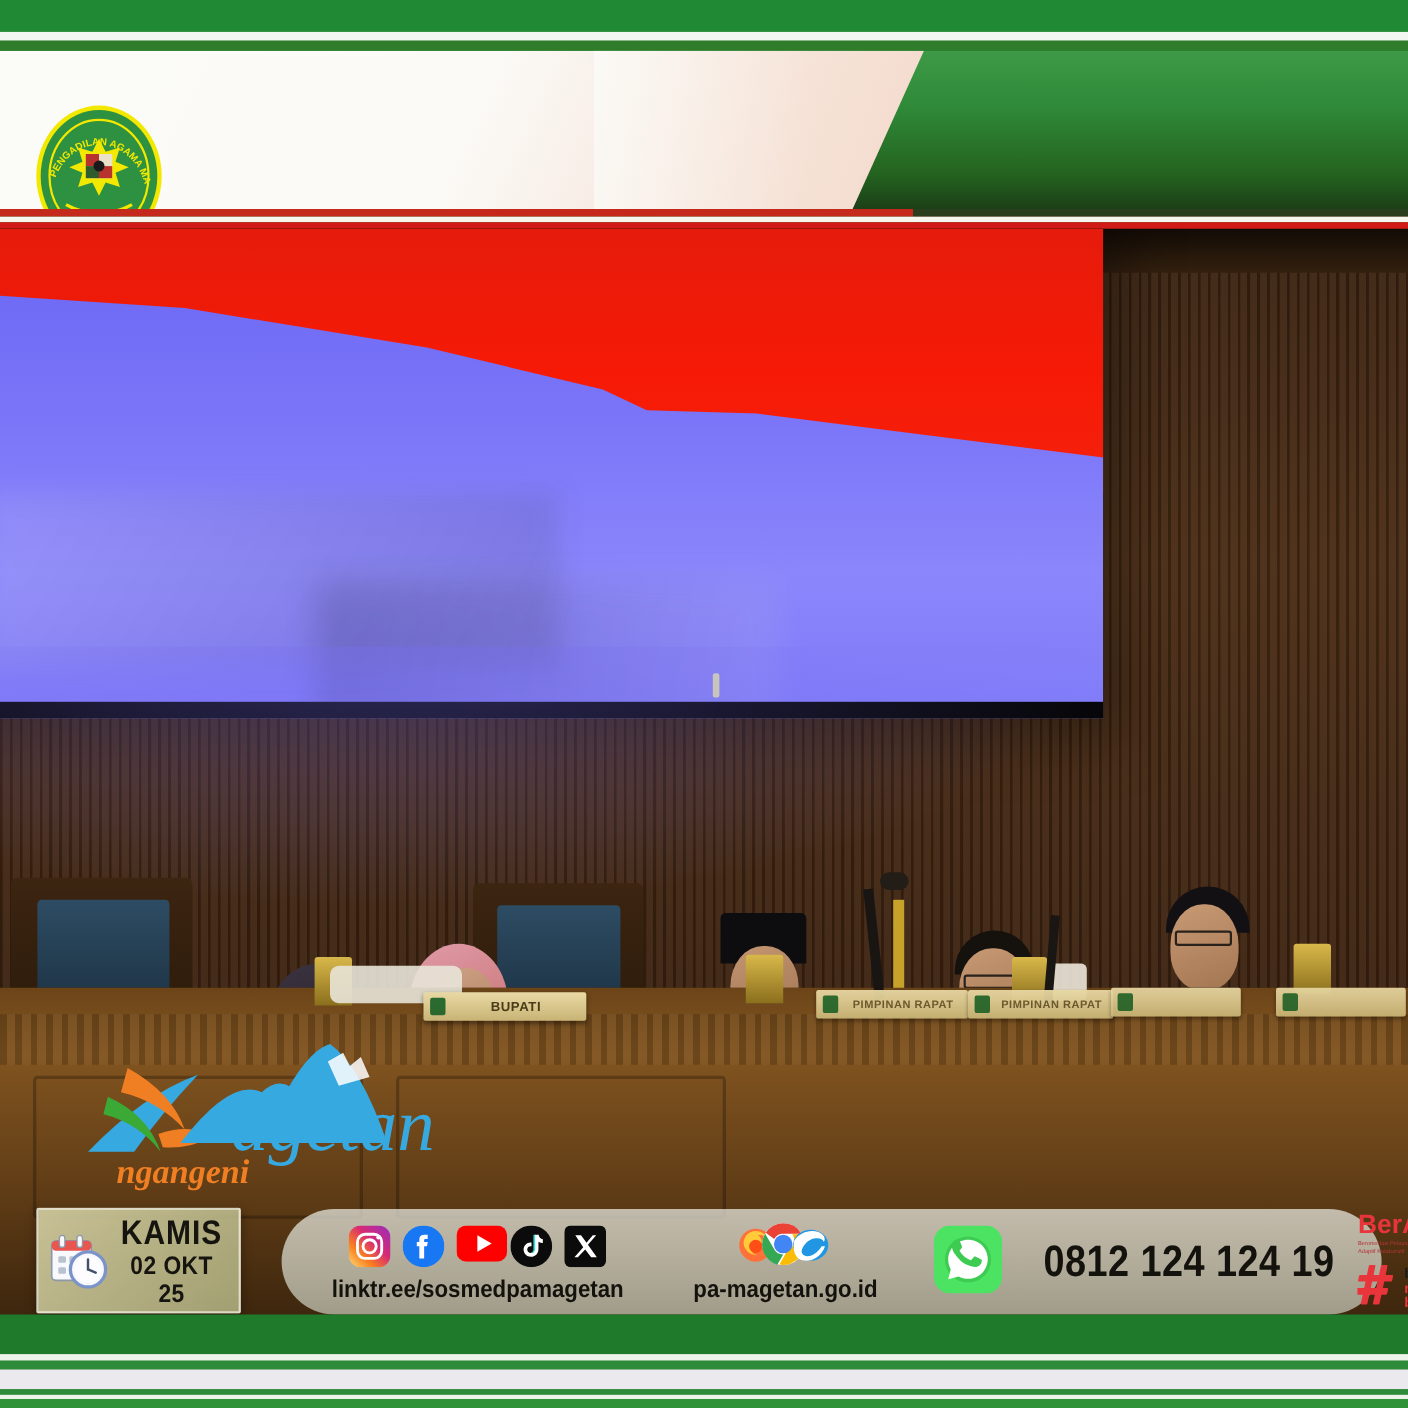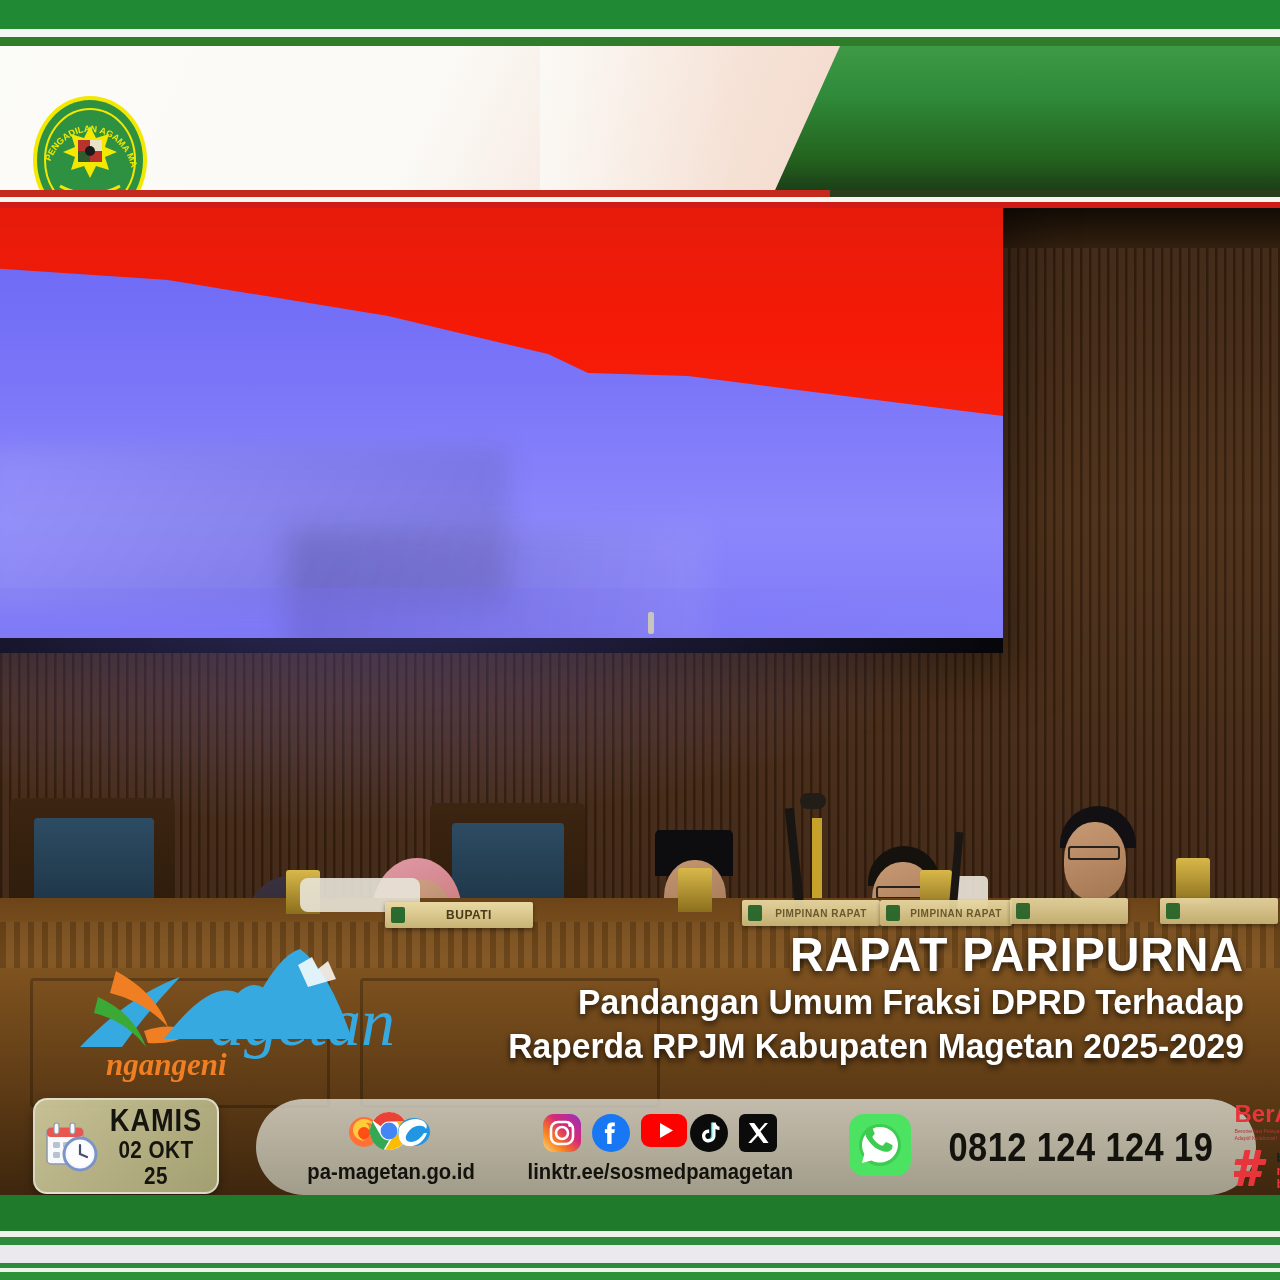--- a/index.html
+++ b/index.html
@@ -133,21 +133,21 @@
     transform:scaleX(0.96); transform-origin:right center;
   }
 
   
   .magetan-logo { position:absolute; left:60px; top:935px; width:400px; height:150px; }
 
   
   .date-badge {
     position:absolute; left:33px; top:1098px; width:186px; height:96px;
     background:linear-gradient(135deg, rgba(208,204,160,0.92), rgba(176,176,128,0.88));
-    border:2px solid rgba(255,255,255,0.55); border-radius:14px;
+    border:2px solid rgba(255,255,255,0.55); border-radius:2px;
     box-shadow:0 4px 10px rgba(0,0,0,.35);
     display:flex; align-items:center; gap:4px; padding:0 8px;
   }
   .cal-icon { width:56px; height:56px; position:relative; flex:0 0 56px; }
   .date-text { flex:1; text-align:center; }
   .date-day {
     font-family:"Liberation Sans", sans-serif; font-weight:bold; color:#16140f;
     font-size:31px; line-height:33px; letter-spacing:1px;
     transform:scaleX(0.88); transform-origin:center;
   }
@@ -336,25 +336,20 @@
       <span class="ptext"></span>
     </div>
     <div class="plate" style="left:1160px; top:690px; width:118px; opacity:.92;">
       <span class="badge"></span>
       <span class="ptext"></span>
     </div>
 
     <div class="photo-vignette"></div>
   </div>
 
-  <div class="titles">
-    <div class="t-main">RAPAT PARIPURNA</div>
-    <div class="t-sub">Pandangan Umum Fraksi DPRD Terhadap</div>
-    <div class="t-sub">Raperda RPJM Kabupaten Magetan 2025-2029</div>
-  </div>
 
   <div class="magetan-logo">
     <svg width="400" height="150" viewBox="0 0 400 150">
 
       <path d="M20 112 Q70 60 120 42 Q86 78 62 112 Z" fill="#36a9e1"></path>
       <path d="M56 36 Q96 58 108 92 Q84 66 50 58 Z" fill="#f07f23"></path>
       <path d="M38 62 Q74 78 86 112 Q66 86 34 78 Z" fill="#3aa935"></path>
       <path d="M84 96 Q112 86 134 98 Q112 110 88 108 Z" fill="#f07f23"></path>
 
       <path d="M104 104 Q150 44 178 58 Q196 40 214 62 L238 104 Z" fill="#36a9e1"></path>
@@ -386,20 +381,67 @@
         <line x1="37" y1="36" x2="44" y2="39" stroke="#45516b" stroke-width="2.2" stroke-linecap="round"></line>
       </svg>
     </div>
     <div class="date-text">
       <div class="date-day">KAMIS</div>
       <div class="date-full">02 OKT 25</div>
     </div>
   </div>
 
   <div class="footer-pill">
+
+    <div class="fp-group" style="margin-left:34px;">
+      <div class="fp-icons">
+        <span class="icon-sq">
+          <svg width="38" height="38" viewBox="0 0 38 38">
+            <defs>
+                <linearGradient id="ig" x1="0" y1="1" x2="1" y2="0">
+              <stop offset="0%" stop-color="#feda75"></stop>
+                  <stop offset="30%" stop-color="#fa7e1e"></stop>
+              <stop offset="60%" stop-color="#d62976"></stop>
+                  <stop offset="100%" stop-color="#962fbf"></stop>
+            </linearGradient>
+              </defs>
+            <rect width="38" height="38" rx="11" fill="url(#ig)"></rect>
+            <rect x="8" y="8" width="22" height="22" rx="7" fill="none" stroke="#fff" stroke-width="2.6"></rect>
+            <circle cx="19" cy="19" r="6" fill="none" stroke="#fff" stroke-width="2.6"></circle>
+            <circle cx="27" cy="11" r="1.9" fill="#fff"></circle>
+          </svg>
+        </span>
+        <span class="icon-sq">
+          <svg width="38" height="38" viewBox="0 0 38 38">
+            <circle cx="19" cy="19" r="19" fill="#1877f2"></circle>
+            <path d="M22.2 19h-2.6v11h-4.4V19h-2.3v-3.8h2.3v-2.4c0-2.6 1.4-4.3 4.6-4.3h3v3.8h-1.9c-.9 0-1.3.4-1.3 1.3v1.6h3.3L22.2 19z" fill="#fff"></path>
+          </svg>
+        </span>
+        <span class="icon-sq">
+          <svg width="46" height="33" viewBox="0 0 46 33">
+            <rect width="46" height="33" rx="9" fill="#ff0000"></rect>
+            <polygon points="19,9 32,16.5 19,24" fill="#fff"></polygon>
+          </svg>
+        </span>
+        <span class="icon-sq">
+          <svg width="38" height="38" viewBox="0 0 38 38">
+            <circle cx="19" cy="19" r="19" fill="#0b0b0b"></circle>
+            <path d="M22.5 8.5h3.2c.3 2.2 1.6 3.9 3.8 4.2v3.3c-1.5 0-2.8-.4-4-1.1v6.7c0 3.9-3 6.9-6.9 6.9s-6.6-3-6.6-6.6 3.1-6.9 7.2-6.3v3.5c-1.9-.5-3.9.7-3.9 2.8 0 1.8 1.5 3.2 3.3 3.2s3.4-1.4 3.4-3.4V8.5z" fill="#fff"></path>
+            <path d="M21.2 8.5h1.3v13.1c0 2-1.5 3.4-3.4 3.4-.3 0-.6 0-.9-.1 1.6-.3 2.7-1.6 2.7-3.3V8.5z" fill="#25f4ee" opacity=".85"></path>
+          </svg>
+        </span>
+        <span class="icon-sq">
+          <svg width="38" height="38" viewBox="0 0 38 38">
+            <rect width="38" height="38" rx="6" fill="#0b0b0b"></rect>
+            <path d="M10 9h5.2l5 6.7L25.9 9H29l-7.5 8.6L29.6 29h-5.2l-5.4-7.2L12.3 29H9.2l8-9.1L10 9z" fill="#fff"></path>
+          </svg>
+        </span>
+      </div>
+      <div class="fp-label">linktr.ee/sosmedpamagetan</div>
+    </div>
 
     <div class="fp-group" style="margin-left:44px;">
       <div class="fp-icons">
         <span style="position:relative; width:88px; height:44px; display:inline-block;">
           <span style="position:absolute; left:0; top:4px;">
             <svg width="34" height="34" viewBox="0 0 34 34">
               <circle cx="17" cy="17" r="15" fill="#ff7139"></circle>
               <path d="M17 4c6 0 11 4.5 12 10-2-5-6-7-10-6 3 2 4 5 3 8-2 5-8 5-10 2 0 4 3 8 7 8-7 .5-13-5-13-11C6 9 11 4 17 4z" fill="#ffcb3a"></path>
               <circle cx="17" cy="18" r="6" fill="#ff4f17"></circle>
             </svg>
@@ -418,67 +460,20 @@
             <svg width="34" height="32" viewBox="0 0 34 32">
               <ellipse cx="17" cy="16" rx="16" ry="14" fill="#2196e3"></ellipse>
               <path d="M2 12C6 5 16 1 24 4c5 2 7 6 5 9-1-3-5-4-9-3-5 1-9 5-11 10-1 3 1 6 5 6 5 0 10-4 13-9h3c-3 9-11 14-19 13C4 29 0 23 2 12z" fill="#fff"></path>
             </svg>
           </span>
         </span>
       </div>
       <div class="fp-label">pa-magetan.go.id</div>
     </div>
 
-    <div class="fp-group" style="margin-left:34px;">
-      <div class="fp-icons">
-        <span class="icon-sq">
-          <svg width="38" height="38" viewBox="0 0 38 38">
-            <defs>
-                <linearGradient id="ig" x1="0" y1="1" x2="1" y2="0">
-              <stop offset="0%" stop-color="#feda75"></stop>
-                  <stop offset="30%" stop-color="#fa7e1e"></stop>
-              <stop offset="60%" stop-color="#d62976"></stop>
-                  <stop offset="100%" stop-color="#962fbf"></stop>
-            </linearGradient>
-              </defs>
-            <rect width="38" height="38" rx="11" fill="url(#ig)"></rect>
-            <rect x="8" y="8" width="22" height="22" rx="7" fill="none" stroke="#fff" stroke-width="2.6"></rect>
-            <circle cx="19" cy="19" r="6" fill="none" stroke="#fff" stroke-width="2.6"></circle>
-            <circle cx="27" cy="11" r="1.9" fill="#fff"></circle>
-          </svg>
-        </span>
-        <span class="icon-sq">
-          <svg width="38" height="38" viewBox="0 0 38 38">
-            <circle cx="19" cy="19" r="19" fill="#1877f2"></circle>
-            <path d="M22.2 19h-2.6v11h-4.4V19h-2.3v-3.8h2.3v-2.4c0-2.6 1.4-4.3 4.6-4.3h3v3.8h-1.9c-.9 0-1.3.4-1.3 1.3v1.6h3.3L22.2 19z" fill="#fff"></path>
-          </svg>
-        </span>
-        <span class="icon-sq">
-          <svg width="46" height="33" viewBox="0 0 46 33">
-            <rect width="46" height="33" rx="9" fill="#ff0000"></rect>
-            <polygon points="19,9 32,16.5 19,24" fill="#fff"></polygon>
-          </svg>
-        </span>
-        <span class="icon-sq">
-          <svg width="38" height="38" viewBox="0 0 38 38">
-            <circle cx="19" cy="19" r="19" fill="#0b0b0b"></circle>
-            <path d="M22.5 8.5h3.2c.3 2.2 1.6 3.9 3.8 4.2v3.3c-1.5 0-2.8-.4-4-1.1v6.7c0 3.9-3 6.9-6.9 6.9s-6.6-3-6.6-6.6 3.1-6.9 7.2-6.3v3.5c-1.9-.5-3.9.7-3.9 2.8 0 1.8 1.5 3.2 3.3 3.2s3.4-1.4 3.4-3.4V8.5z" fill="#fff"></path>
-            <path d="M21.2 8.5h1.3v13.1c0 2-1.5 3.4-3.4 3.4-.3 0-.6 0-.9-.1 1.6-.3 2.7-1.6 2.7-3.3V8.5z" fill="#25f4ee" opacity=".85"></path>
-          </svg>
-        </span>
-        <span class="icon-sq">
-          <svg width="38" height="38" viewBox="0 0 38 38">
-            <rect width="38" height="38" rx="6" fill="#0b0b0b"></rect>
-            <path d="M10 9h5.2l5 6.7L25.9 9H29l-7.5 8.6L29.6 29h-5.2l-5.4-7.2L12.3 29H9.2l8-9.1L10 9z" fill="#fff"></path>
-          </svg>
-        </span>
-      </div>
-      <div class="fp-label">linktr.ee/sosmedpamagetan</div>
-    </div>
-
     <div style="display:flex; align-items:center; gap:16px; margin-left:44px;">
       <span>
         <svg width="62" height="62" viewBox="0 0 62 62">
           <rect width="62" height="62" rx="15" fill="#4ce363"></rect>
           <circle cx="31" cy="31" r="21" fill="#3dcb52"></circle>
           <path d="M31 13c-9.9 0-18 8.1-18 18 0 3.2.8 6.2 2.3 8.8L13 49l9.5-2.5c2.5 1.4 5.4 2.1 8.5 2.1 9.9 0 18-8.1 18-18S40.9 13 31 13z" fill="#fff"></path>
           <path d="M24.5 22.5c-.6 0-1.3.2-2 1-.7.8-2.5 2.5-2.5 6s2.6 7 3 7.5c.4.5 5 8 12.4 10.9 6.1 2.4 7.4 1.9 8.7 1.8 1.3-.1 4.3-1.8 4.9-3.5.6-1.7.6-3.2.4-3.5-.2-.3-.6-.5-1.3-.8-.7-.4-4.3-2.1-4.9-2.4-.7-.2-1.1-.3-1.6.4-.5.7-1.9 2.4-2.3 2.8-.4.5-.8.6-1.5.2-.7-.4-3.1-1.1-5.9-3.6-2.2-1.9-3.6-4.3-4.1-5-.4-.7 0-1.1.3-1.5.3-.3.7-.8 1.1-1.2.3-.4.5-.7.7-1.2.2-.4.1-.8 0-1.2-.2-.3-1.6-3.9-2.2-5.4-.6-1.3-1.1-1.2-1.6-1.2z" fill="#3dcb52" transform="translate(-2,-8) scale(0.92)"></path>
         </svg>
       </span>
       <span class="phone-num">0812 124 124 19</span>

